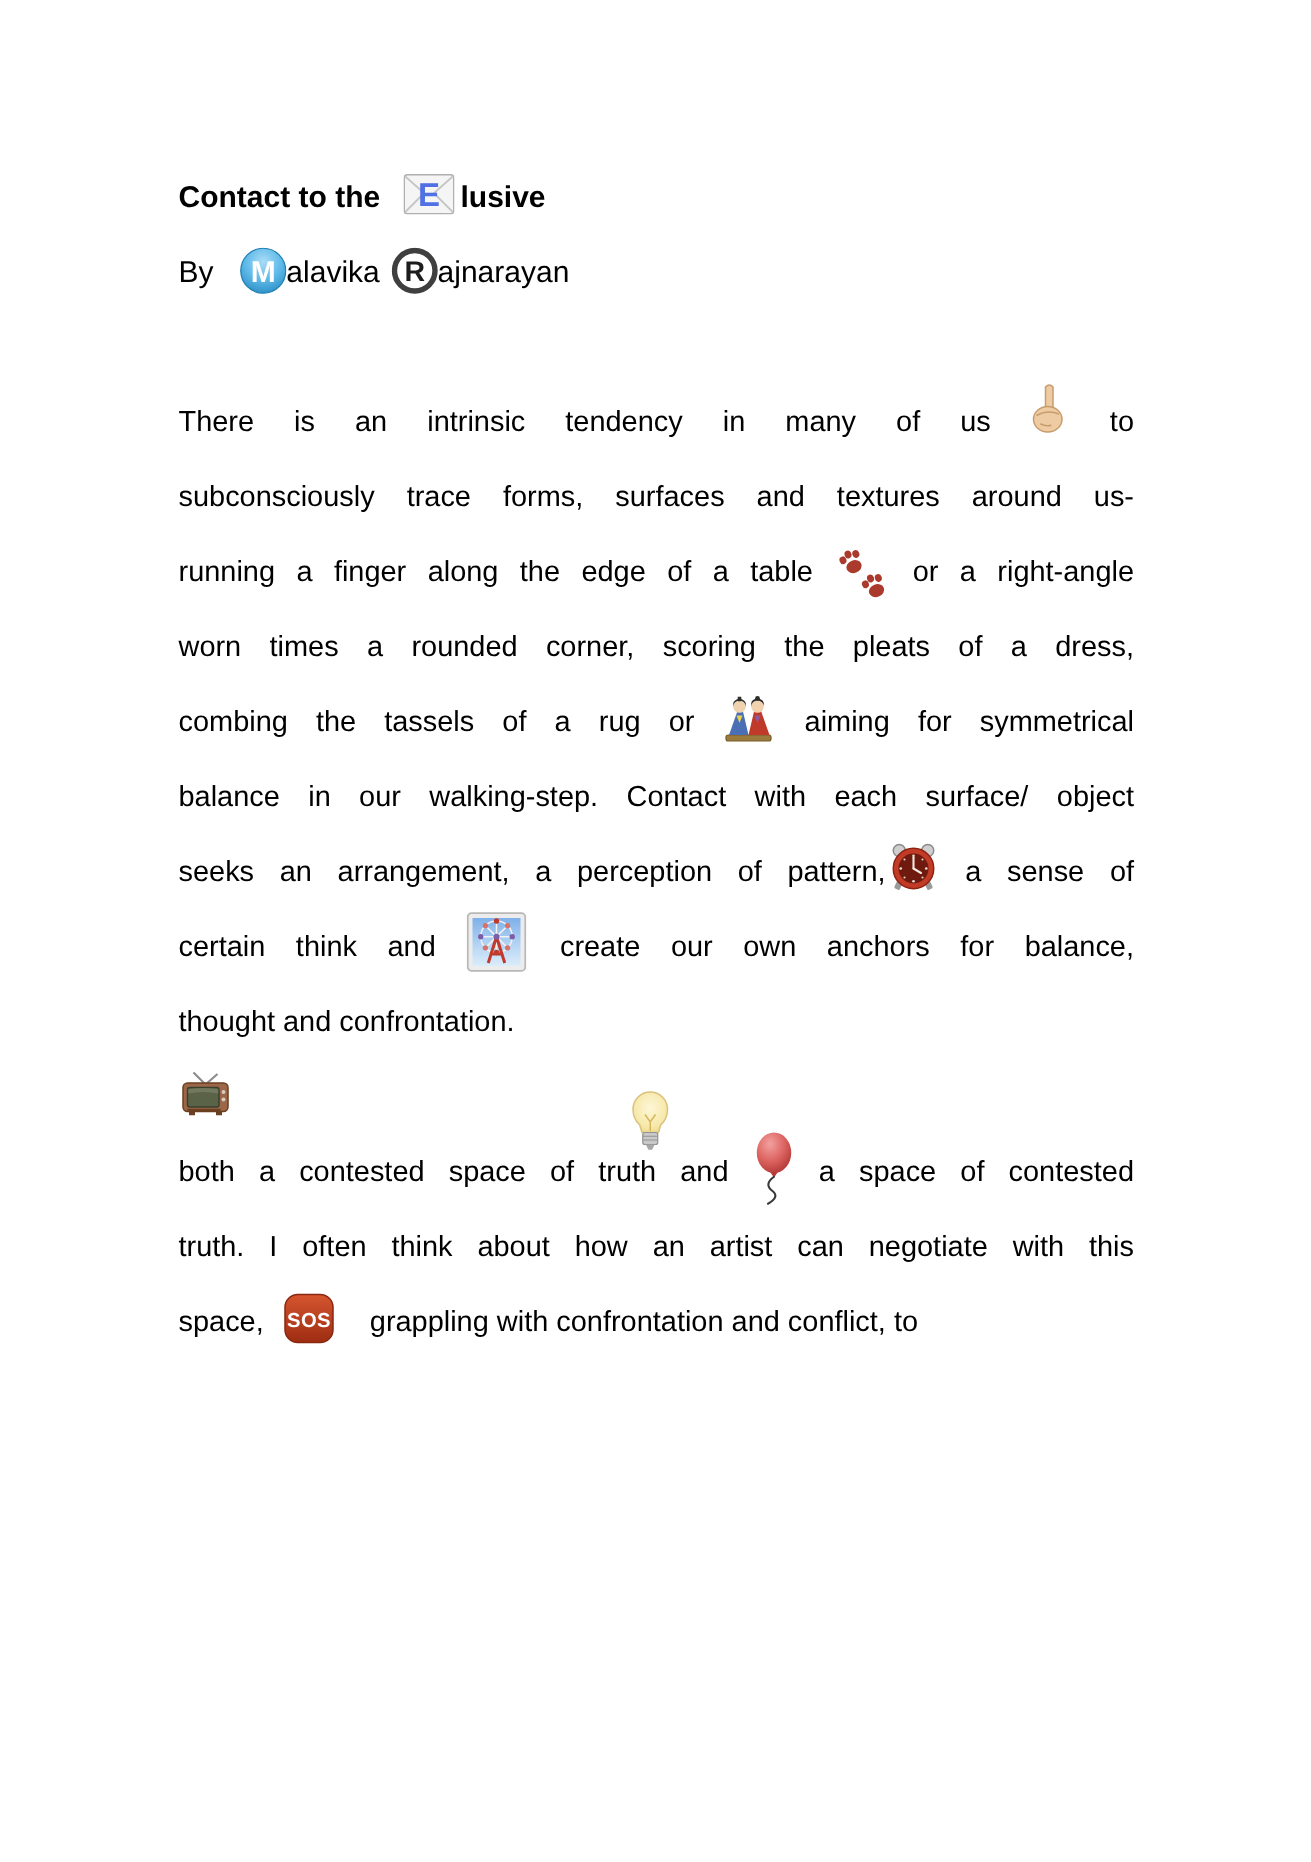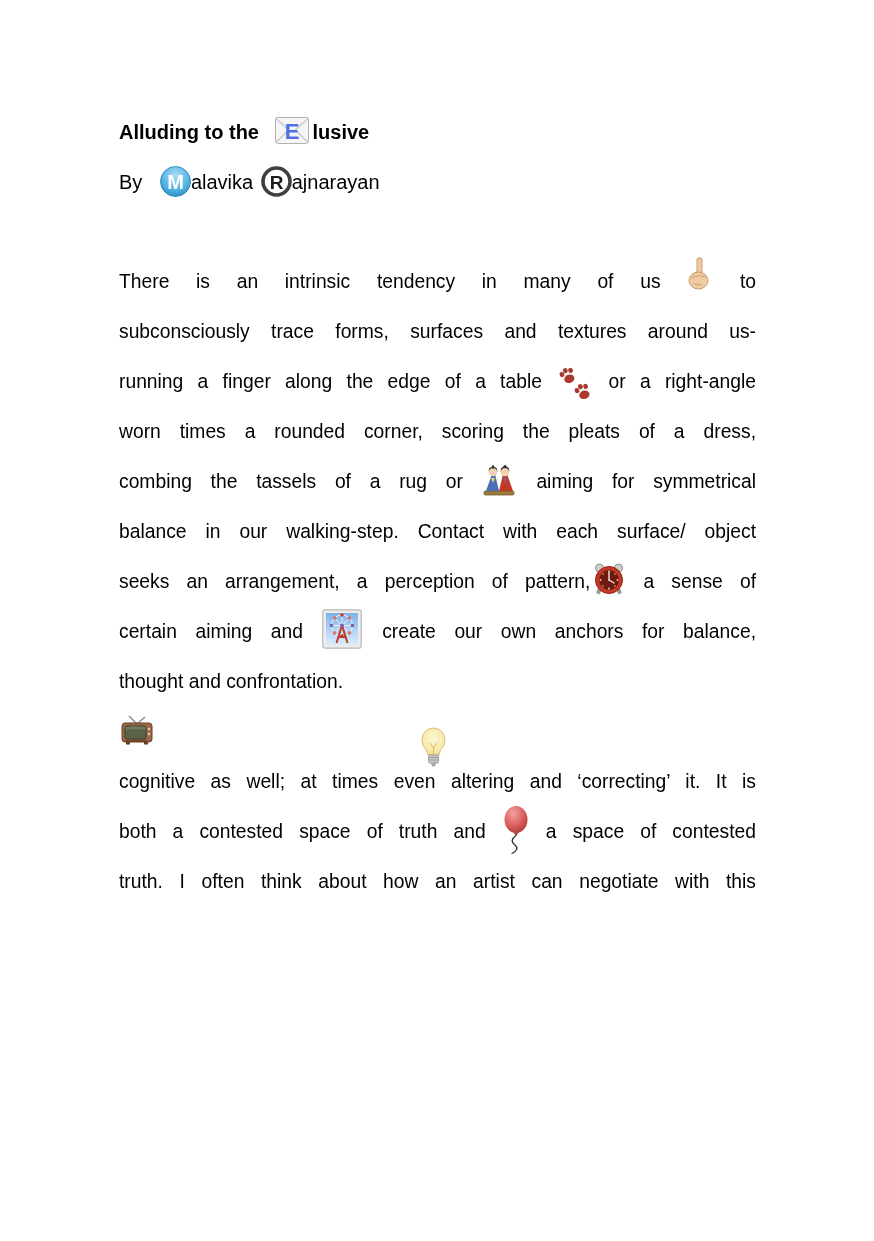--- a/index.html
+++ b/index.html
@@ -29,21 +29,21 @@
   .tv-abs{position:absolute;left:1px;top:7px;width:34px;height:30px;}
   .bulb-abs{position:absolute;left:301px;top:20px;width:27px;height:42px;}
 </style>
 </head>
 <body>
 
 <div class="page">
   <div class="content">
 
     <div class="line lline title-line">
-      <span>Alluding to the </span><span class="emoji e-email"><svg width="34" height="27" viewBox="0 0 34 27">
+      <span>Contact to the </span><span class="emoji e-email"><svg width="34" height="27" viewBox="0 0 34 27">
         <rect x="0.5" y="0.5" width="33" height="26" rx="2" fill="#f5f5f5" stroke="#b0b0b0"></rect>
         <path d="M1 1.5 L14 13 M33 1.5 L20 13 M1 25.5 L12 14.5 M33 25.5 L22 14.5" stroke="#c6c6c6" stroke-width="1.2" fill="none"></path>
         <text x="17" y="21.5" font-size="22" font-weight="bold" fill="#4f71e3" text-anchor="middle" font-family="Liberation Sans, sans-serif">E</text>
       </svg></span><span>lusive</span>
     </div>
 
     <div class="line lline byline-line">
       <span>By </span><span class="emoji e-m"><svg width="31" height="31" viewBox="0 0 31 31">
         <defs>
               <radialGradient id="gradM" cx="50%" cy="30%" r="75%">
@@ -141,21 +141,21 @@
           <circle cx="11" cy="12" r="0.7"></circle>
               <circle cx="23" cy="12" r="0.7"></circle>
           <circle cx="11" cy="24" r="0.7"></circle>
               <circle cx="23" cy="24" r="0.7"></circle>
         </g>
       </svg></span><span> a sense of</span>
     </div>
 
 
     <div class="line jline">
-      <span>certain aiming and </span><span class="emoji e-ferris"><svg width="40" height="40" viewBox="0 0 40 40">
+      <span>certain think and </span><span class="emoji e-ferris"><svg width="40" height="40" viewBox="0 0 40 40">
         <defs>
               <linearGradient id="gradSky" x1="0" y1="0" x2="0" y2="1">
           <stop offset="0%" stop-color="#7fb0e8"></stop>
                 <stop offset="60%" stop-color="#b8d7f5"></stop>
                 <stop offset="100%" stop-color="#dcecfa"></stop>
         </linearGradient>
             </defs>
         <rect x="0.8" y="0.8" width="38.4" height="38.4" rx="2.5" fill="#ececec" stroke="#b8b8b8" stroke-width="1.2"></rect>
         <rect x="4" y="4" width="32" height="32" fill="url(#gradSky)"></rect>
         <g stroke="#f2f2f2" stroke-width="1" fill="none">
@@ -201,38 +201,47 @@
             </defs>
         <path d="M13.5 1 a11.5 11.5 0 0 1 11.5 11.5 q0 6.5 -4.5 10.5 l-1.5 5 l-11 0 l-1.5 -5 q-4.5 -4 -4.5 -10.5 a11.5 11.5 0 0 1 11.5 -11.5 Z" fill="url(#gradBulb)" stroke="#d8c27c" stroke-width="1"></path>
         <path d="M10 16 l3.5 5 l3.5 -5 M13.5 21 l0 6" stroke="#d8b75c" stroke-width="1" fill="none"></path>
         <rect x="8.5" y="28" width="10" height="8" rx="1.5" fill="#c9c9c9" stroke="#939393" stroke-width="0.8"></rect>
         <path d="M8.5 30.5 l10 0 M8.5 33 l10 0" stroke="#939393" stroke-width="0.8"></path>
         <path d="M10.5 36 l6 0 l-1.8 3.5 l-2.4 0 Z" fill="#a8a8a8"></path>
       </svg></span>
     </div>
 
 
-    <div class="line jline">
-      <span>cognitive as well; at times even altering and ‘correcting’ it. It is</span>
-    </div>
 
     <div class="line jline">
       <span>both a contested space of truth and </span><span class="emoji e-balloon"><svg width="30" height="50" viewBox="0 0 30 50">
         <defs>
               <radialGradient id="gradBal" cx="38%" cy="28%" r="75%">
           <stop offset="0%" stop-color="#f3a0a0"></stop>
                 <stop offset="55%" stop-color="#dd6663"></stop>
                 <stop offset="100%" stop-color="#b53a38"></stop>
         </radialGradient>
             </defs>
         <ellipse cx="15" cy="14.5" rx="11.5" ry="13.5" fill="url(#gradBal)"></ellipse>
         <path d="M12.5 27.5 l5 0 l-2.5 3.5 Z" fill="#b53a38"></path>
         <path d="M15 30.5 q-7 5 -1 9.5 q5 4 -3 8.5" fill="none" stroke="#3a3a3a" stroke-width="1.4" stroke-linecap="round"></path>
       </svg></span><span> a space of contested</span>
     </div>
 
     <div class="line jline">
       <span>truth. I often think about how an artist can negotiate with this</span>
     </div>
 
+    <div class="line lline">
+      <span>space, </span><span class="emoji e-sos"><svg width="34" height="34" viewBox="0 0 34 34">
+        <defs>
+              <linearGradient id="gradSos" x1="0" y1="0" x2="0" y2="1">
+          <stop offset="0%" stop-color="#d5552f"></stop>
+                <stop offset="100%" stop-color="#9e2d12"></stop>
+        </linearGradient>
+            </defs>
+        <rect x="1" y="1" width="32" height="32" rx="8.5" fill="url(#gradSos)" stroke="#8a2710" stroke-width="1"></rect>
+        <text x="17" y="22.5" font-size="13.5" font-weight="bold" fill="#ffffff" text-anchor="middle" letter-spacing="0.3" font-family="Liberation Sans, sans-serif">SOS</text>
+      </svg></span><span> grappling with confrontation and conflict, to</span>
+    </div>
 
   </div>
 </div>
 
 </body></html>

